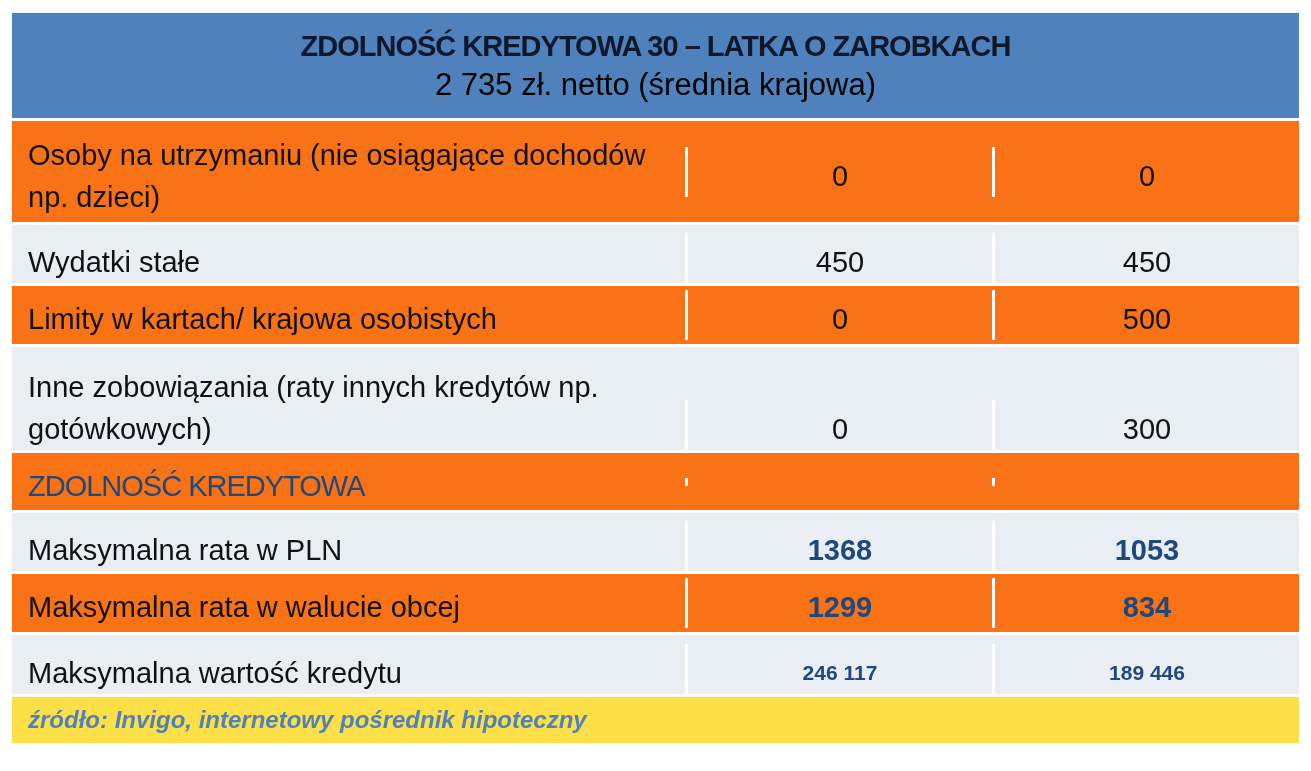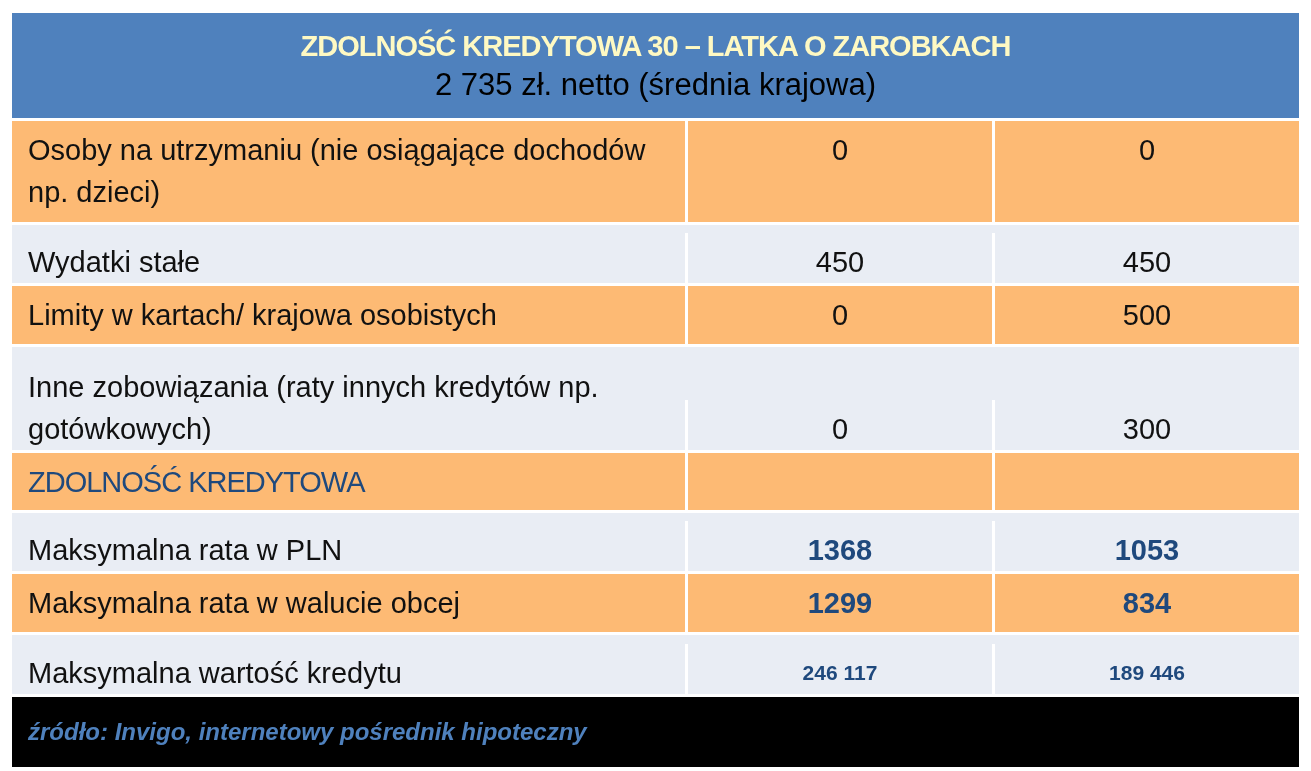--- a/index.html
+++ b/index.html
@@ -5,33 +5,33 @@
   html, body { margin: 0; padding: 0; background: #ffffff; }
   body { width: 1311px; height: 771px; position: relative; overflow: hidden; font-family: "Liberation Sans", sans-serif; }
   .table {
     position: absolute; left: 12px; top: 13px; width: 1287px;
   }
   .header {
     background: #4f81bd; height: 105px; text-align: center;
     display: flex; flex-direction: column; justify-content: center; align-items: center;
     border-bottom: 3px solid #ffffff;
   }
-  .title { color: #fef9c3; font-weight: bold; font-size: 29px; letter-spacing: -1px; line-height: 38px; }
+  .title { color: #0f172a; font-weight: bold; font-size: 29px; letter-spacing: -1px; line-height: 38px; }
   .subtitle { color: #000000; font-weight: normal; font-size: 31px; line-height: 40px; }
   .row { display: flex; border-bottom: 3px solid #ffffff; }
-  .row.dark { background: #fdba74; }
+  .row.dark { background: #f97316; align-items: center; }
   .row.light { background: #e9edf4; align-items: flex-end; }
   .cell { box-sizing: border-box; font-size: 29px; color: #111111; }
   .c0 { width: 673px; padding: 8px 14px 0 16px; line-height: 42px; }
   .c1 { width: 307px; border-left: 3px solid #ffffff; text-align: center; padding-top: 8px; line-height: 42px; }
   .c2 { width: 307px; border-left: 3px solid #ffffff; text-align: center; padding-top: 8px; line-height: 42px; }
   .bold-val { font-weight: bold; color: #1f497d; }
   .big-val { font-size: 21px; }
   .section-title { font-weight: normal; color: #1f497d; letter-spacing: -1px; border-radius: 22px; }
-  .footer { background: #000000; height: 70px; padding-left: 16px; display: flex; align-items: center; }
+  .footer { background: #fde047; height: 46px; padding-left: 16px; display: flex; align-items: center; }
   .source { color: #4f81bd; font-style: italic; font-weight: bold; font-size: 24px; }
 </style>
 </head>
 <body>
 
 <div class="table">
   <div class="header">
     <div class="title">ZDOLNOŚĆ KREDYTOWA 30 – LATKA O ZAROBKACH</div>
     <div class="subtitle">2 735 zł. netto (średnia krajowa)</div>
   </div>

